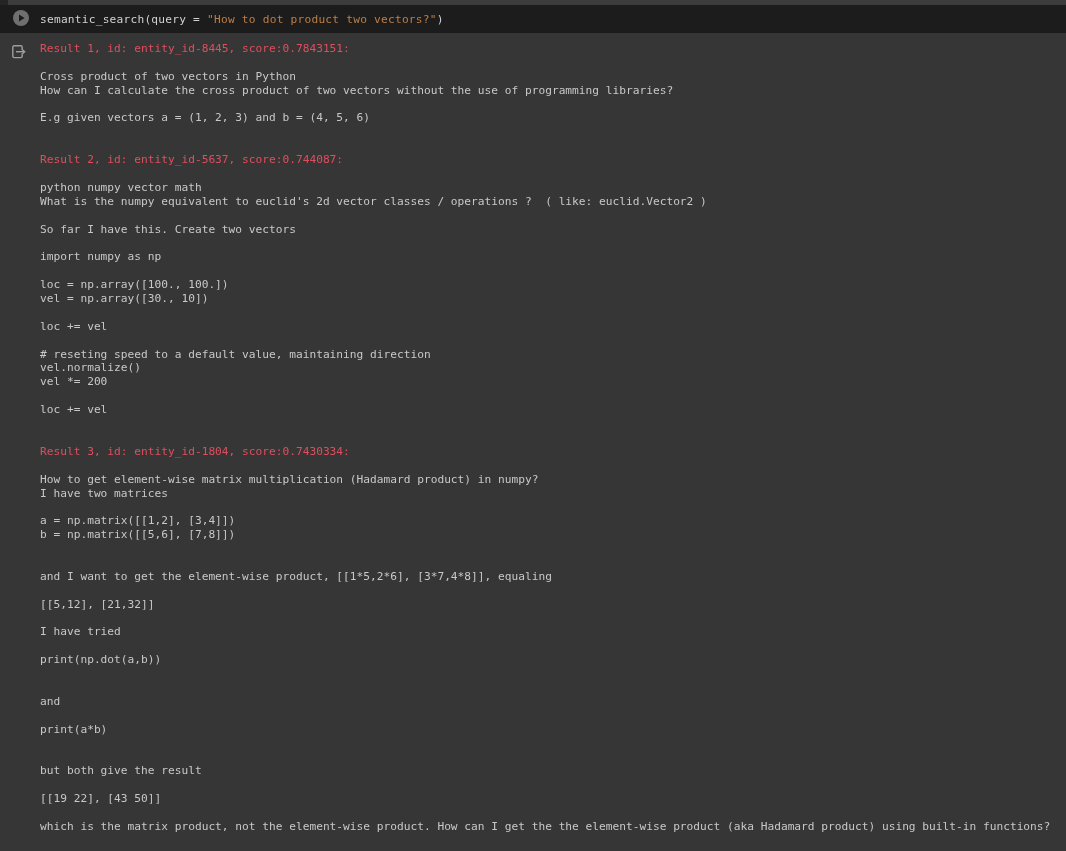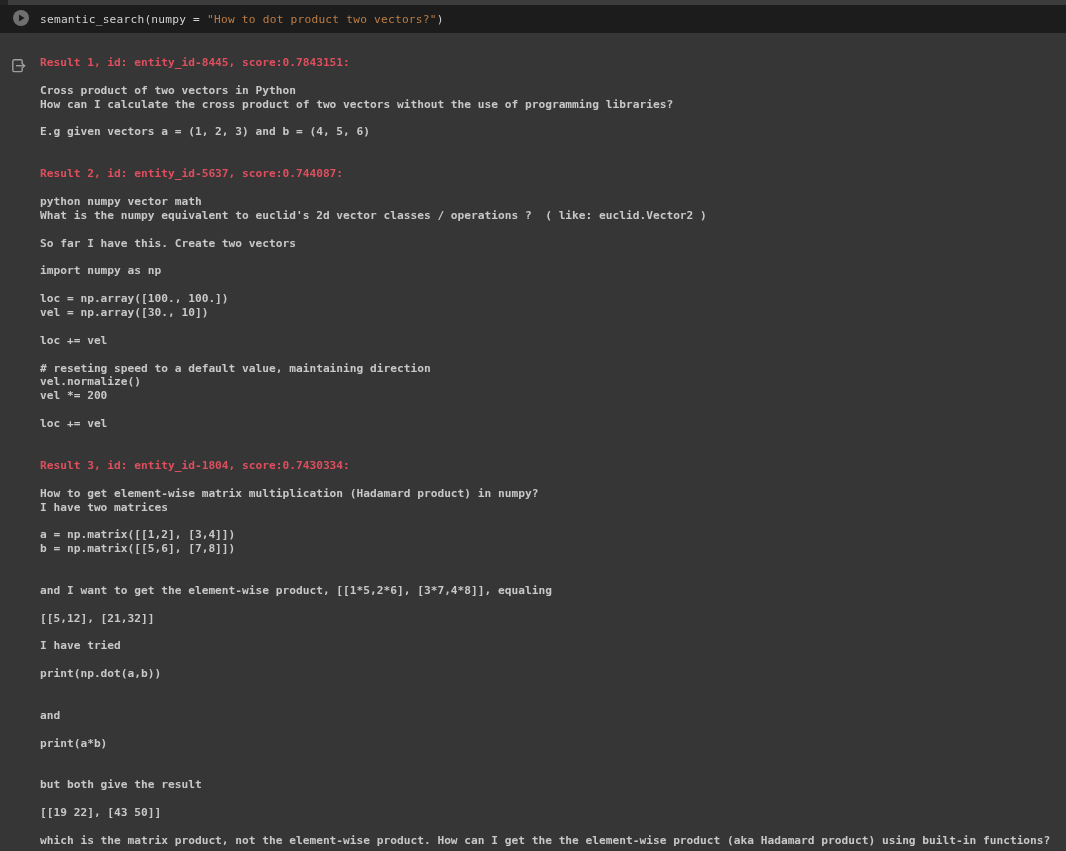--- a/index.html
+++ b/index.html
@@ -33,21 +33,21 @@
   }
   .code-line {
     margin-left: 10px;
     font-size: 11.2px;
     letter-spacing: 0.02em;
     color: var(--code-text, #d2d2d2);
     white-space: pre;
   }
   .code-line .str { color: var(--string-orange, #bd7d45); }
   
-  .output-row { display: flex; padding-top: 23px; font-weight: bold; }
+  .output-row { display: flex; padding-top: 9px; }
   .gutter {
     width: 40px; flex: 0 0 40px;
     display: flex; justify-content: flex-start;
   }
   .gutter svg { margin-left: 10px; margin-top: 1px; }
   .content {
     flex: 1;
     font-size: 11.2px;
     line-height: 13.9px;
     color: var(--body-text, #c8c8c8);
@@ -65,21 +65,21 @@
 
 <div class="header-bar">
   <button class="run-btn">
     <span>
       <svg width="18" height="18" viewBox="0 0 18 18">
         <circle cx="9" cy="9" r="8" fill="#6f6f6f"></circle>
         <path d="M7 5.4 L12.6 9 L7 12.6 Z" fill="#1c1c1c"></path>
       </svg>
     </span>
   </button>
-  <div class="code-line"><span>semantic_search(numpy = </span><span class="str">"How to dot product two vectors?"</span><span>)</span></div>
+  <div class="code-line"><span>semantic_search(query = </span><span class="str">"How to dot product two vectors?"</span><span>)</span></div>
 </div>
 
 <div class="output-row">
   <div class="gutter">
     <span>
       <svg width="18" height="18" viewBox="0 0 18 18" fill="none">
         <path d="M12.2 6 V4.2 A1.4 1.4 0 0 0 10.8 2.8 H4.2 A1.4 1.4 0 0 0 2.8 4.2 V13.2 A1.4 1.4 0 0 0 4.2 14.6 H10.8 A1.4 1.4 0 0 0 12.2 13.2 V11.4" stroke="#9e9e9e" stroke-width="1.4"></path>
         <path d="M6 8.7 H14.2" stroke="#9e9e9e" stroke-width="1.4"></path>
         <path d="M11.6 6 L14.6 8.7 L11.6 11.4" stroke="#9e9e9e" stroke-width="1.4" fill="none" stroke-linejoin="miter"></path>
       </svg>

